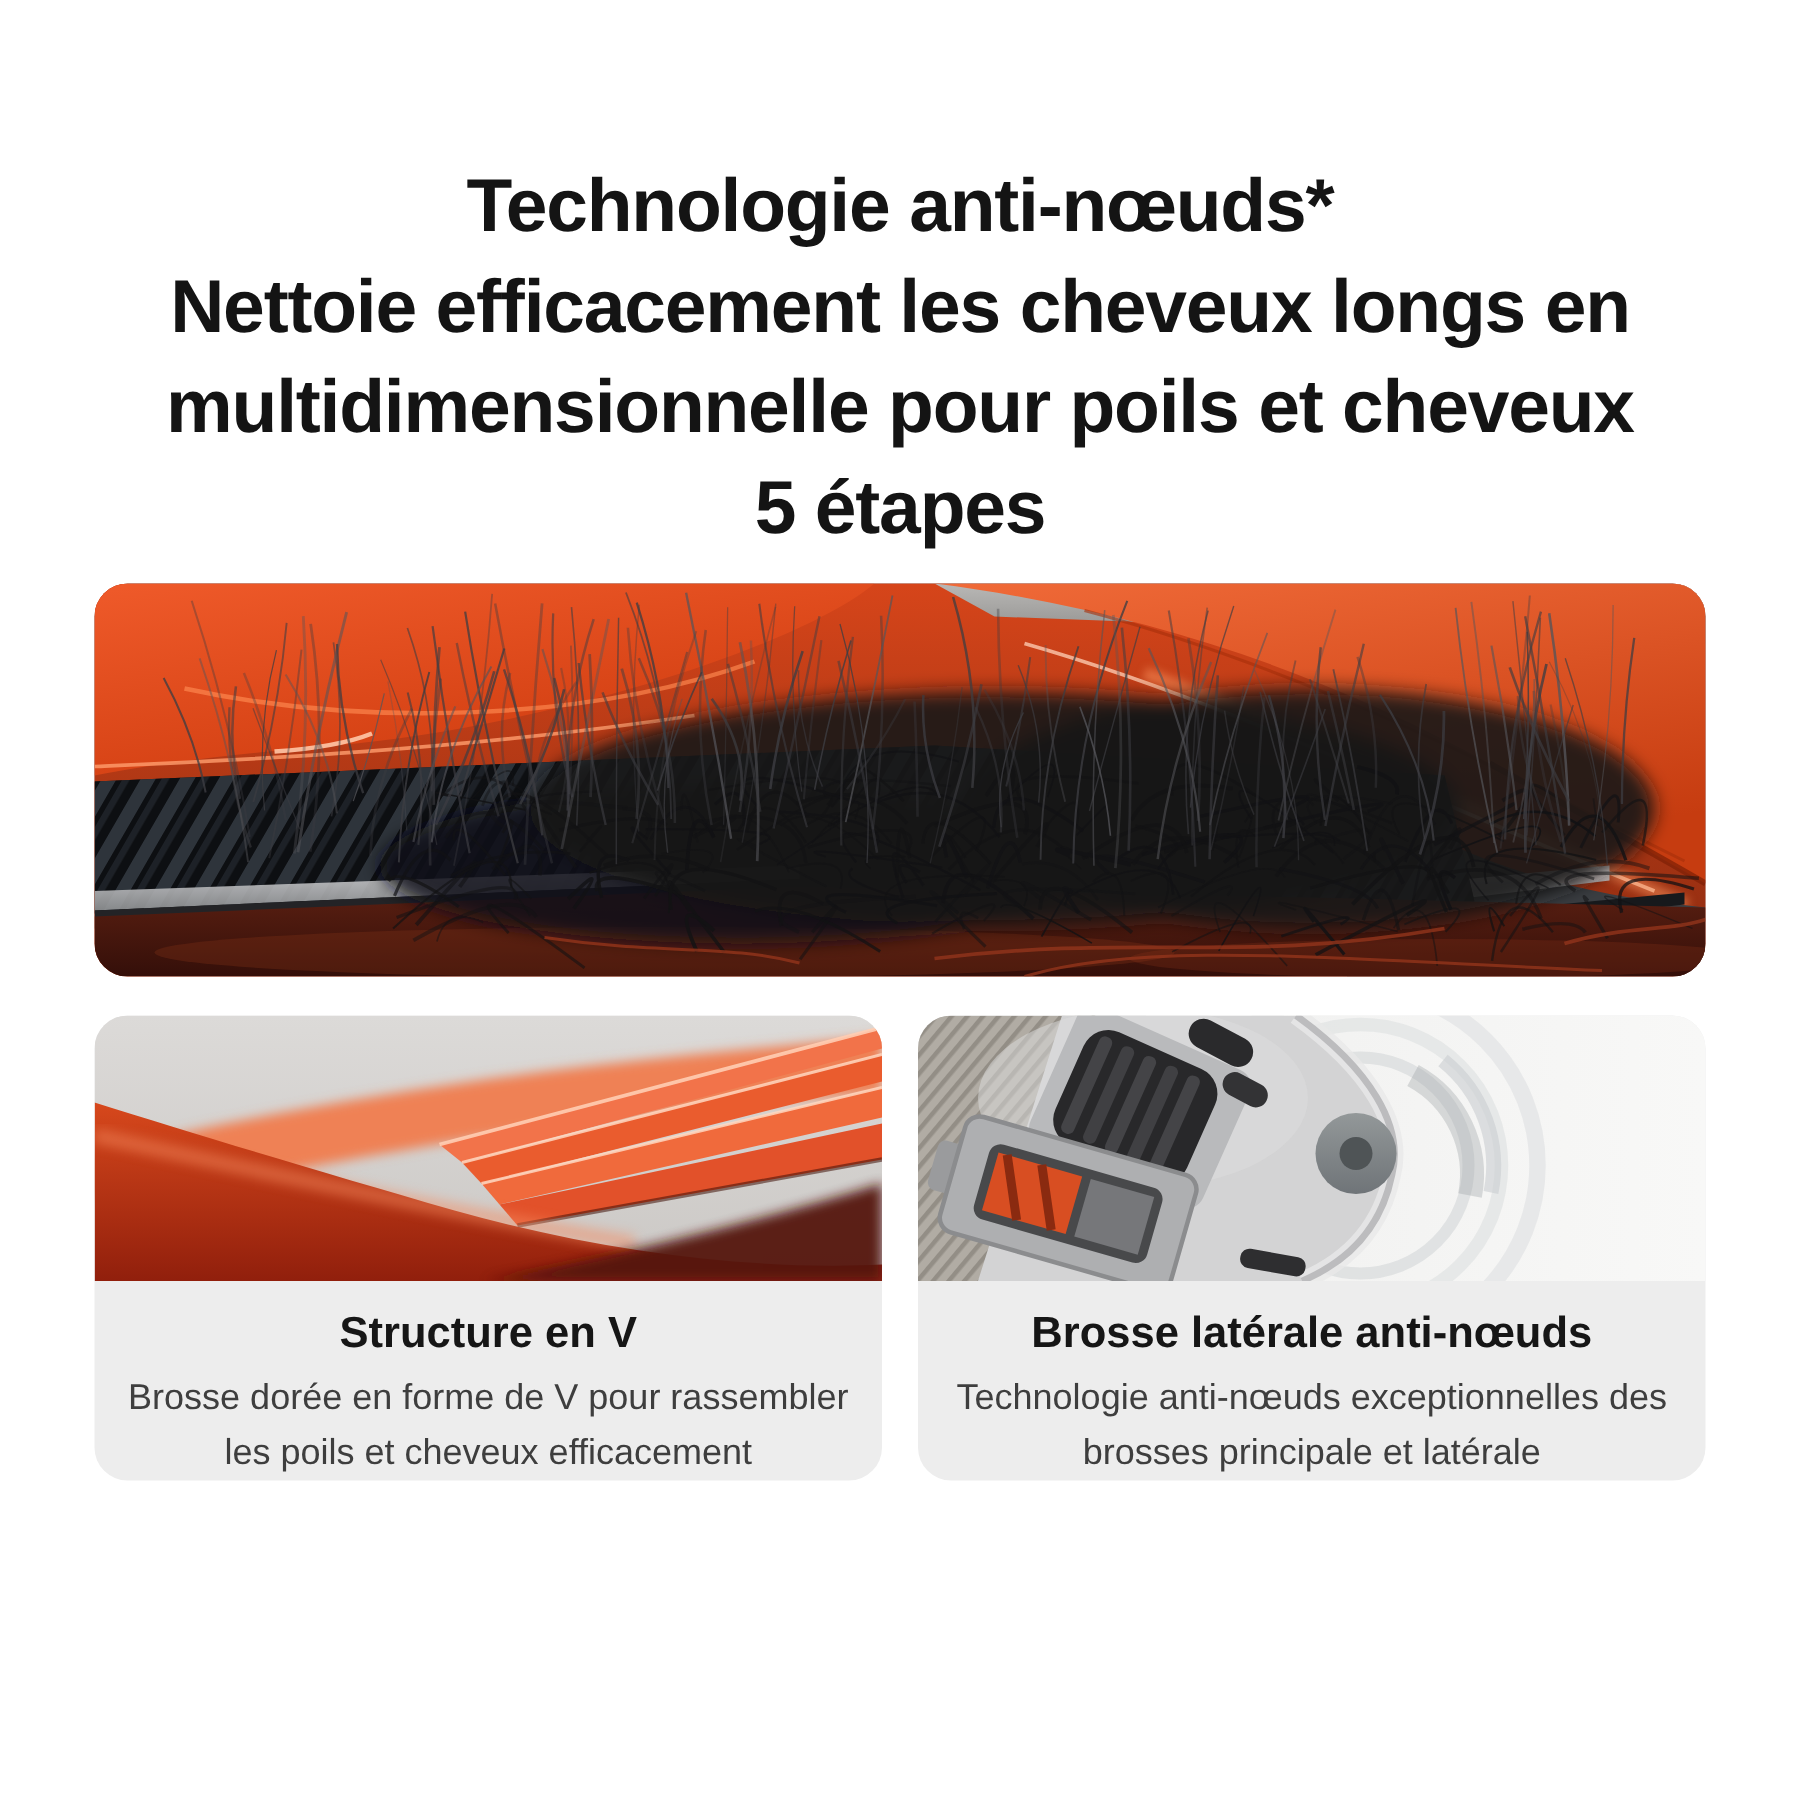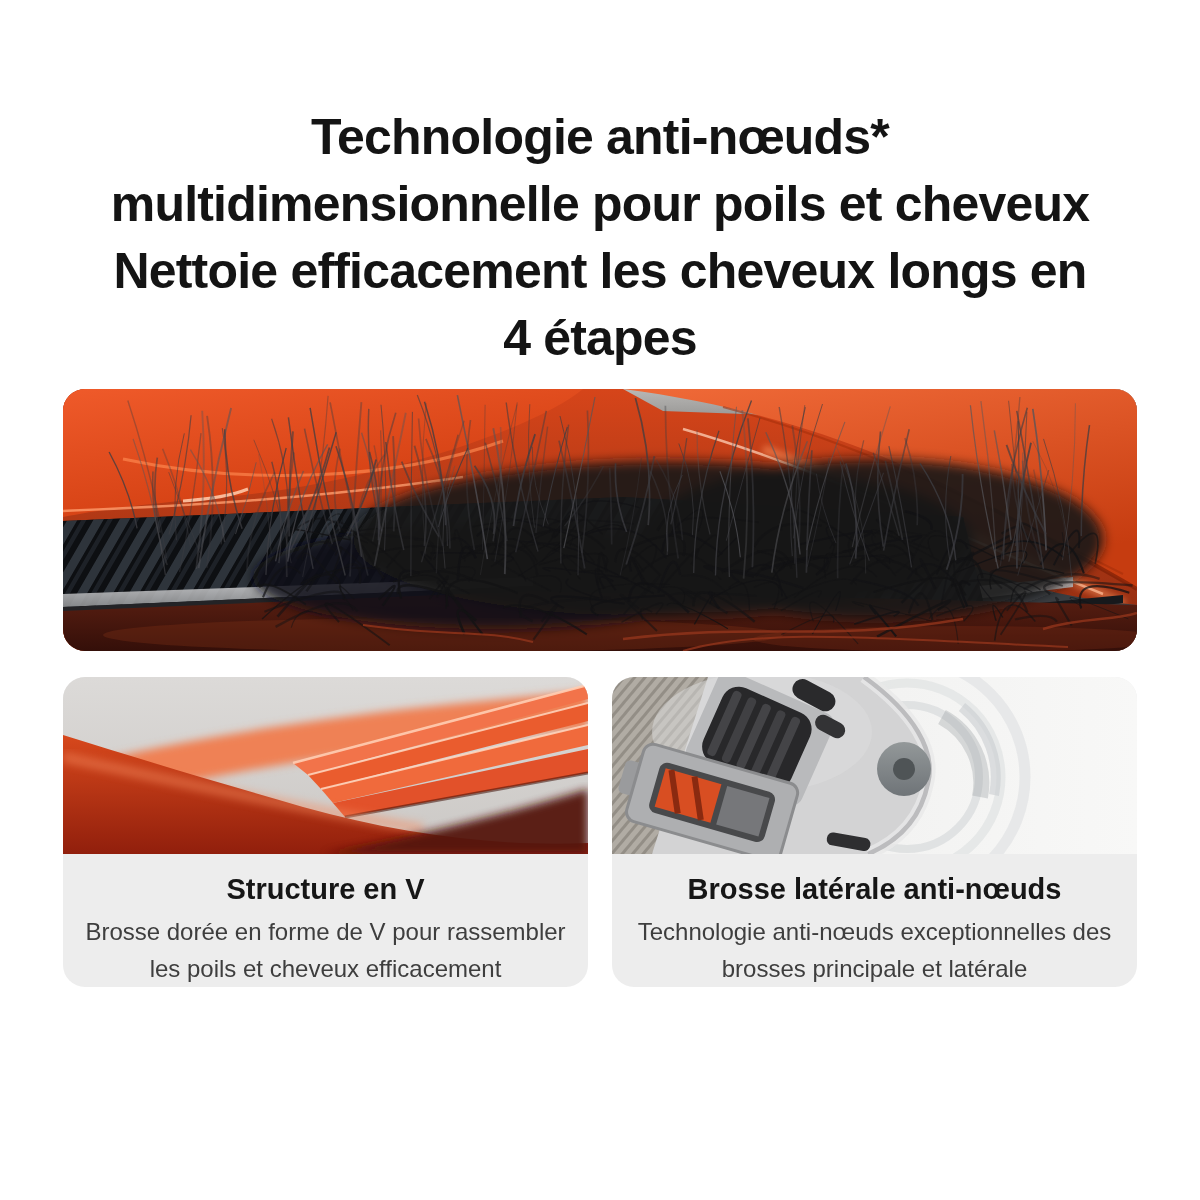--- a/index.html
+++ b/index.html
@@ -34,23 +34,23 @@
   .card-title{font-size:29px;font-weight:700;color:#161616;line-height:38px;margin:2px 0 5px;}
   .card-body{font-size:24px;line-height:37px;color:#3e3e3e;margin:0;}
 </style>
 </head>
 <body>
 
 <div class="page">
 
   <div class="heading">
     <span class="h-line">Technologie anti-nœuds*</span>
+    <span class="h-line">Nettoie efficacement les cheveux longs en</span>
     <span class="h-line">multidimensionnelle pour poils et cheveux</span>
-    <span class="h-line">Nettoie efficacement les cheveux longs en</span>
-    <span class="h-line">4 étapes</span>
+    <span class="h-line">5 étapes</span>
   </div>
 
 
   <div class="content">
 
     <div class="hero">
       <svg width="1074" height="262" viewBox="0 0 1074 262" preserveAspectRatio="none">
         <defs>
           <linearGradient id="bgOr" x1="0" y1="0" x2="0" y2="1">
             <stop offset="0" stop-color="#d6451a"></stop>

